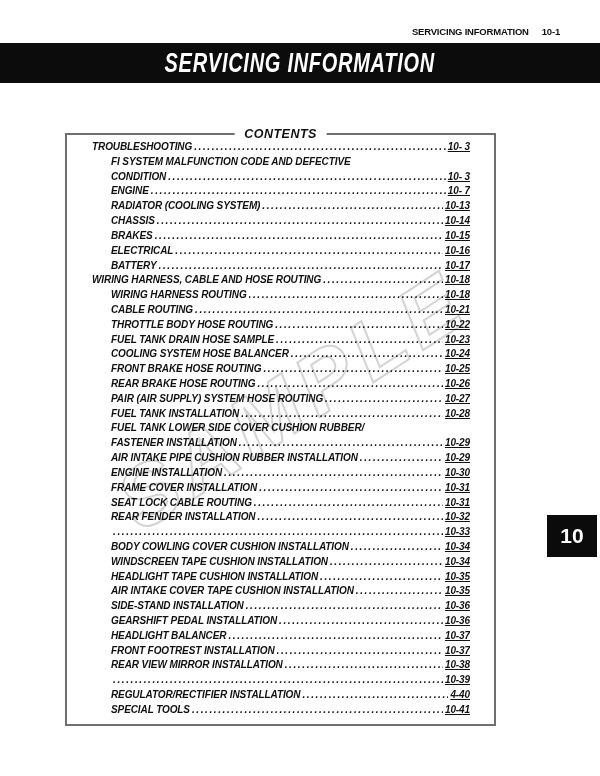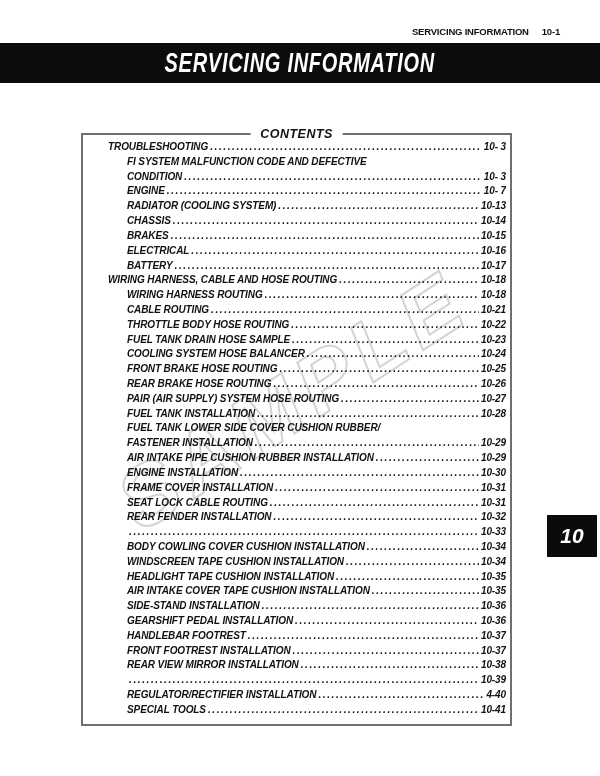--- a/index.html
+++ b/index.html
@@ -64,26 +64,26 @@
     color: transparent;
     -webkit-text-stroke: 2px #d4d4d4;
     z-index: 0;
     pointer-events: none;
     white-space: nowrap;
   }
 
   
   .contents-box {
     position: absolute;
-    left: 81px;
+    left: 65px;
     top: 133px;
     width: 431px;
     height: 593px;
     border: 2px solid #6f6f6f;
-    padding: 6px 4px 0 25px;
+    padding: 6px 24px 0 25px;
     z-index: 1;
     background: transparent;
   }
   .contents-heading {
     position: absolute;
     top: -9px;
     left: 50%;
     transform: translateX(-50%);
     background: #ffffff;
     padding: 0 10px;
@@ -113,37 +113,36 @@
     flex: 1 1 auto;
     overflow: hidden;
     white-space: nowrap;
     margin: 0 2px;
     min-width: 6px;
   }
   .toc-dots::before {
     content: "..........................................................................................................................................................................";
     letter-spacing: 1.6px;
   }
-  .toc-page { white-space: nowrap; flex: 0 0 auto; }
+  .toc-page { white-space: nowrap; flex: 0 0 auto; text-decoration: underline; }
 
   
   .chapter-tab {
     position: absolute;
     top: 515px;
     left: 547px;
     width: 50px;
     height: 42px;
     background: #0b0b0b;
     color: #ffffff;
     display: flex;
     align-items: center;
     justify-content: center;
     font-size: 21px;
     font-weight: bold;
-    font-style: italic;
     z-index: 2;
   }
 </style>
 </head>
 <body>
 
 <div class="page-header">
   <span>SERVICING INFORMATION</span>
   <span>10-1</span>
 </div>
@@ -311,21 +310,21 @@
         <span class="toc-label">SIDE-STAND INSTALLATION</span>
         <span class="toc-dots"></span>
         <span class="toc-page">10-36</span>
       </div>
       <div class="toc-row lv1">
         <span class="toc-label">GEARSHIFT PEDAL INSTALLATION</span>
         <span class="toc-dots"></span>
         <span class="toc-page">10-36</span>
       </div>
       <div class="toc-row lv1">
-        <span class="toc-label">HANDLEBAR FOOTREST</span>
+        <span class="toc-label">HEADLIGHT BALANCER</span>
         <span class="toc-dots"></span>
         <span class="toc-page">10-37</span>
       </div>
       <div class="toc-row lv1">
         <span class="toc-label">FRONT FOOTREST INSTALLATION</span>
         <span class="toc-dots"></span>
         <span class="toc-page">10-37</span>
       </div>
       <div class="toc-row lv1">
         <span class="toc-label">REAR VIEW MIRROR INSTALLATION</span>

